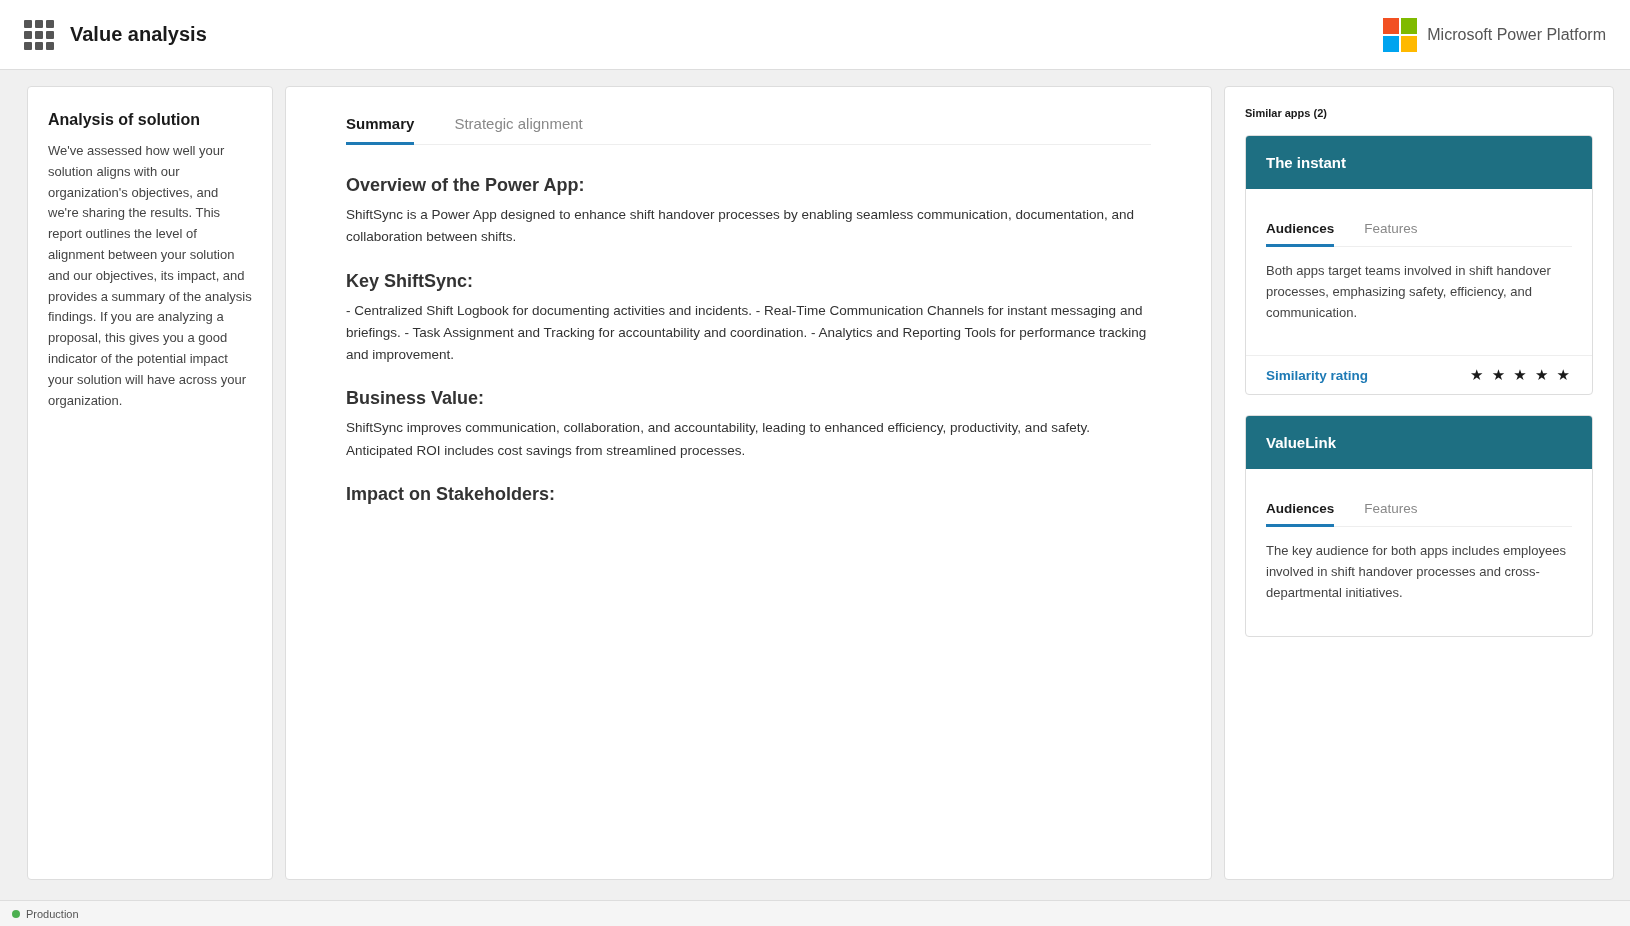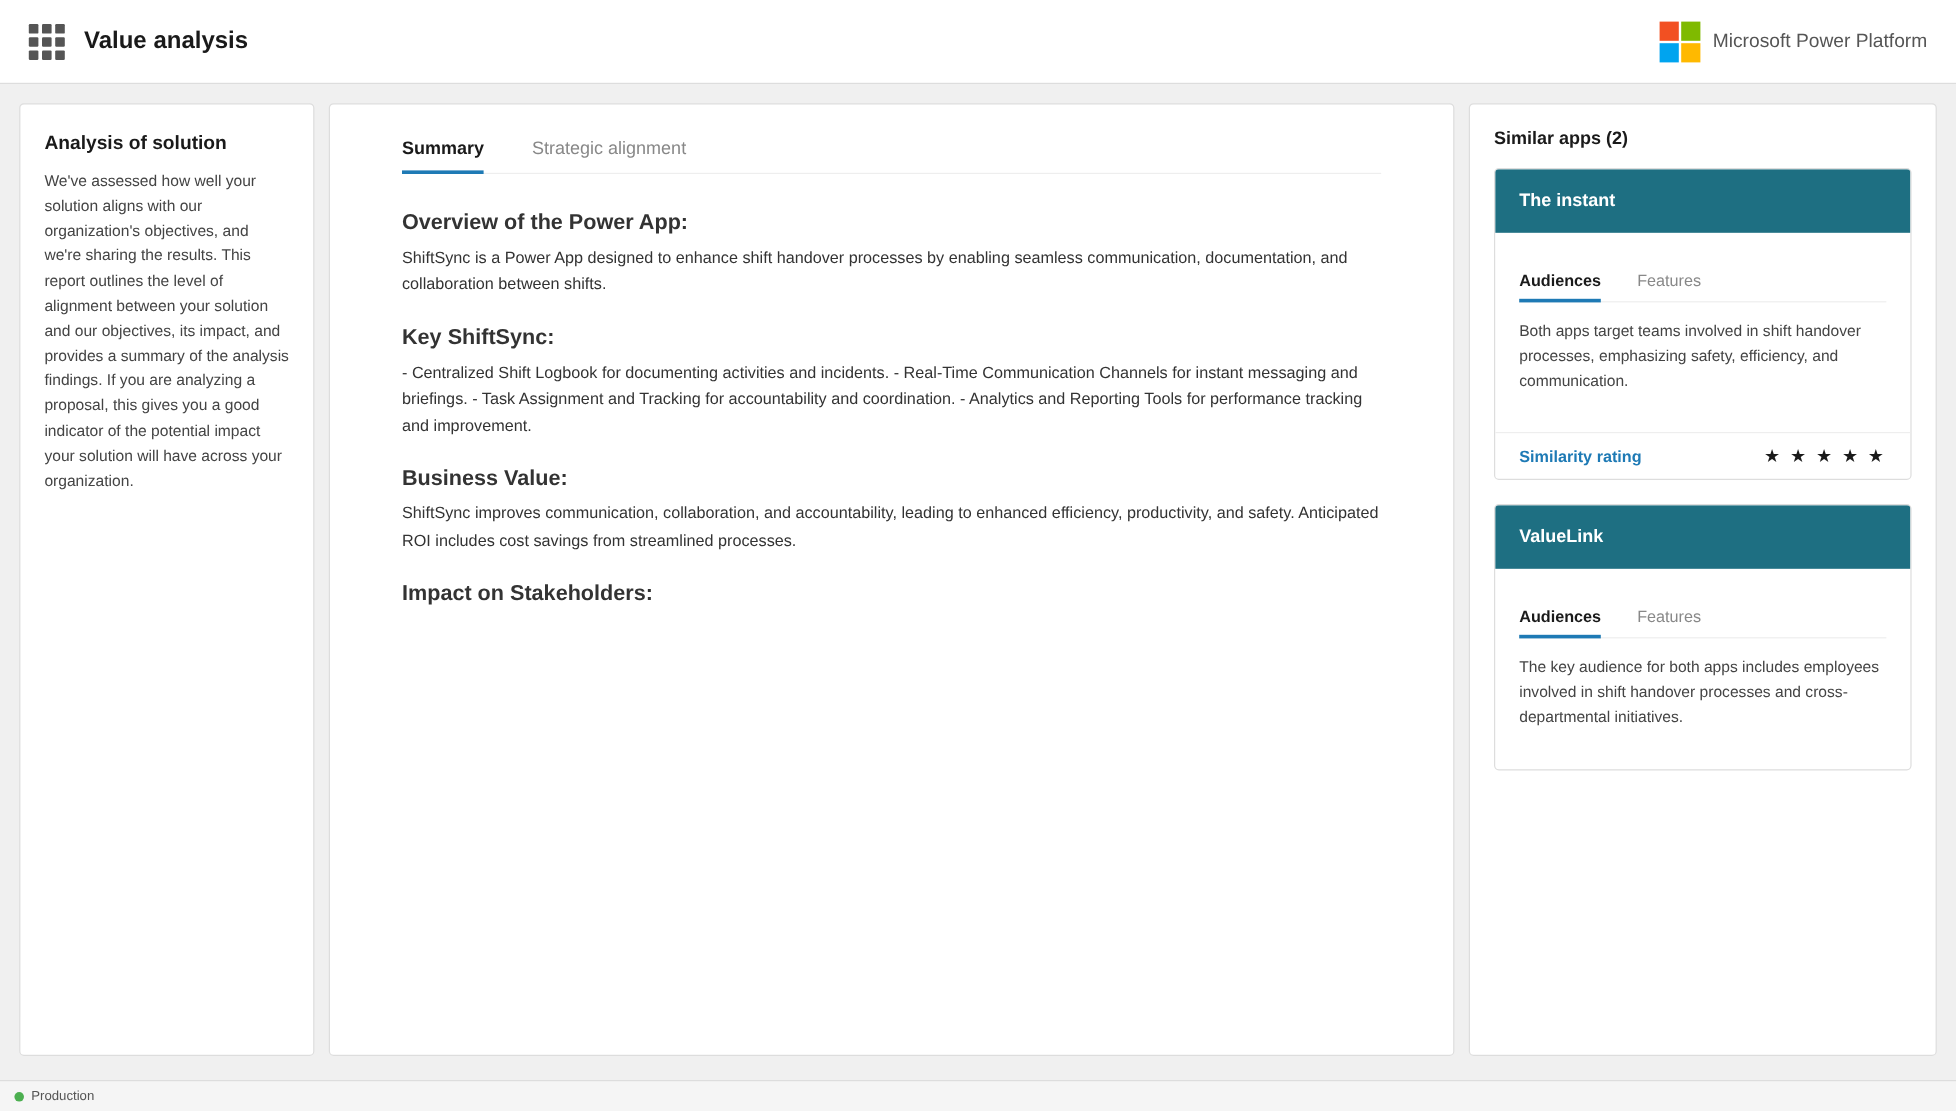--- a/index.html
+++ b/index.html
@@ -76,20 +76,21 @@
     }
 
     
     .left-panel {
       background: #fff;
       border: 1px solid #ddd;
       border-radius: 4px;
       width: 246px;
       flex-shrink: 0;
       padding: 24px 20px;
+      margin-left: 11px;
     }
     .left-panel-title {
       font-size: 16px;
       font-weight: 700;
       color: #1a1a1a;
       margin-bottom: 12px;
     }
     .left-panel-text {
       font-size: 13px;
       color: #444;
@@ -142,21 +143,21 @@
     .right-panel {
       background: #fff;
       border: 1px solid #ddd;
       border-radius: 4px;
       width: 390px;
       flex-shrink: 0;
       padding: 20px;
       overflow-y: auto;
     }
     .right-panel-title {
-      font-size: 15px;
+      font-size: 11px;
       font-weight: 600;
       color: #1a1a1a;
       margin-bottom: 16px;
     }
 
     
     .app-card {
       border: 1px solid #ddd;
       border-radius: 4px;
       margin-bottom: 20px;

